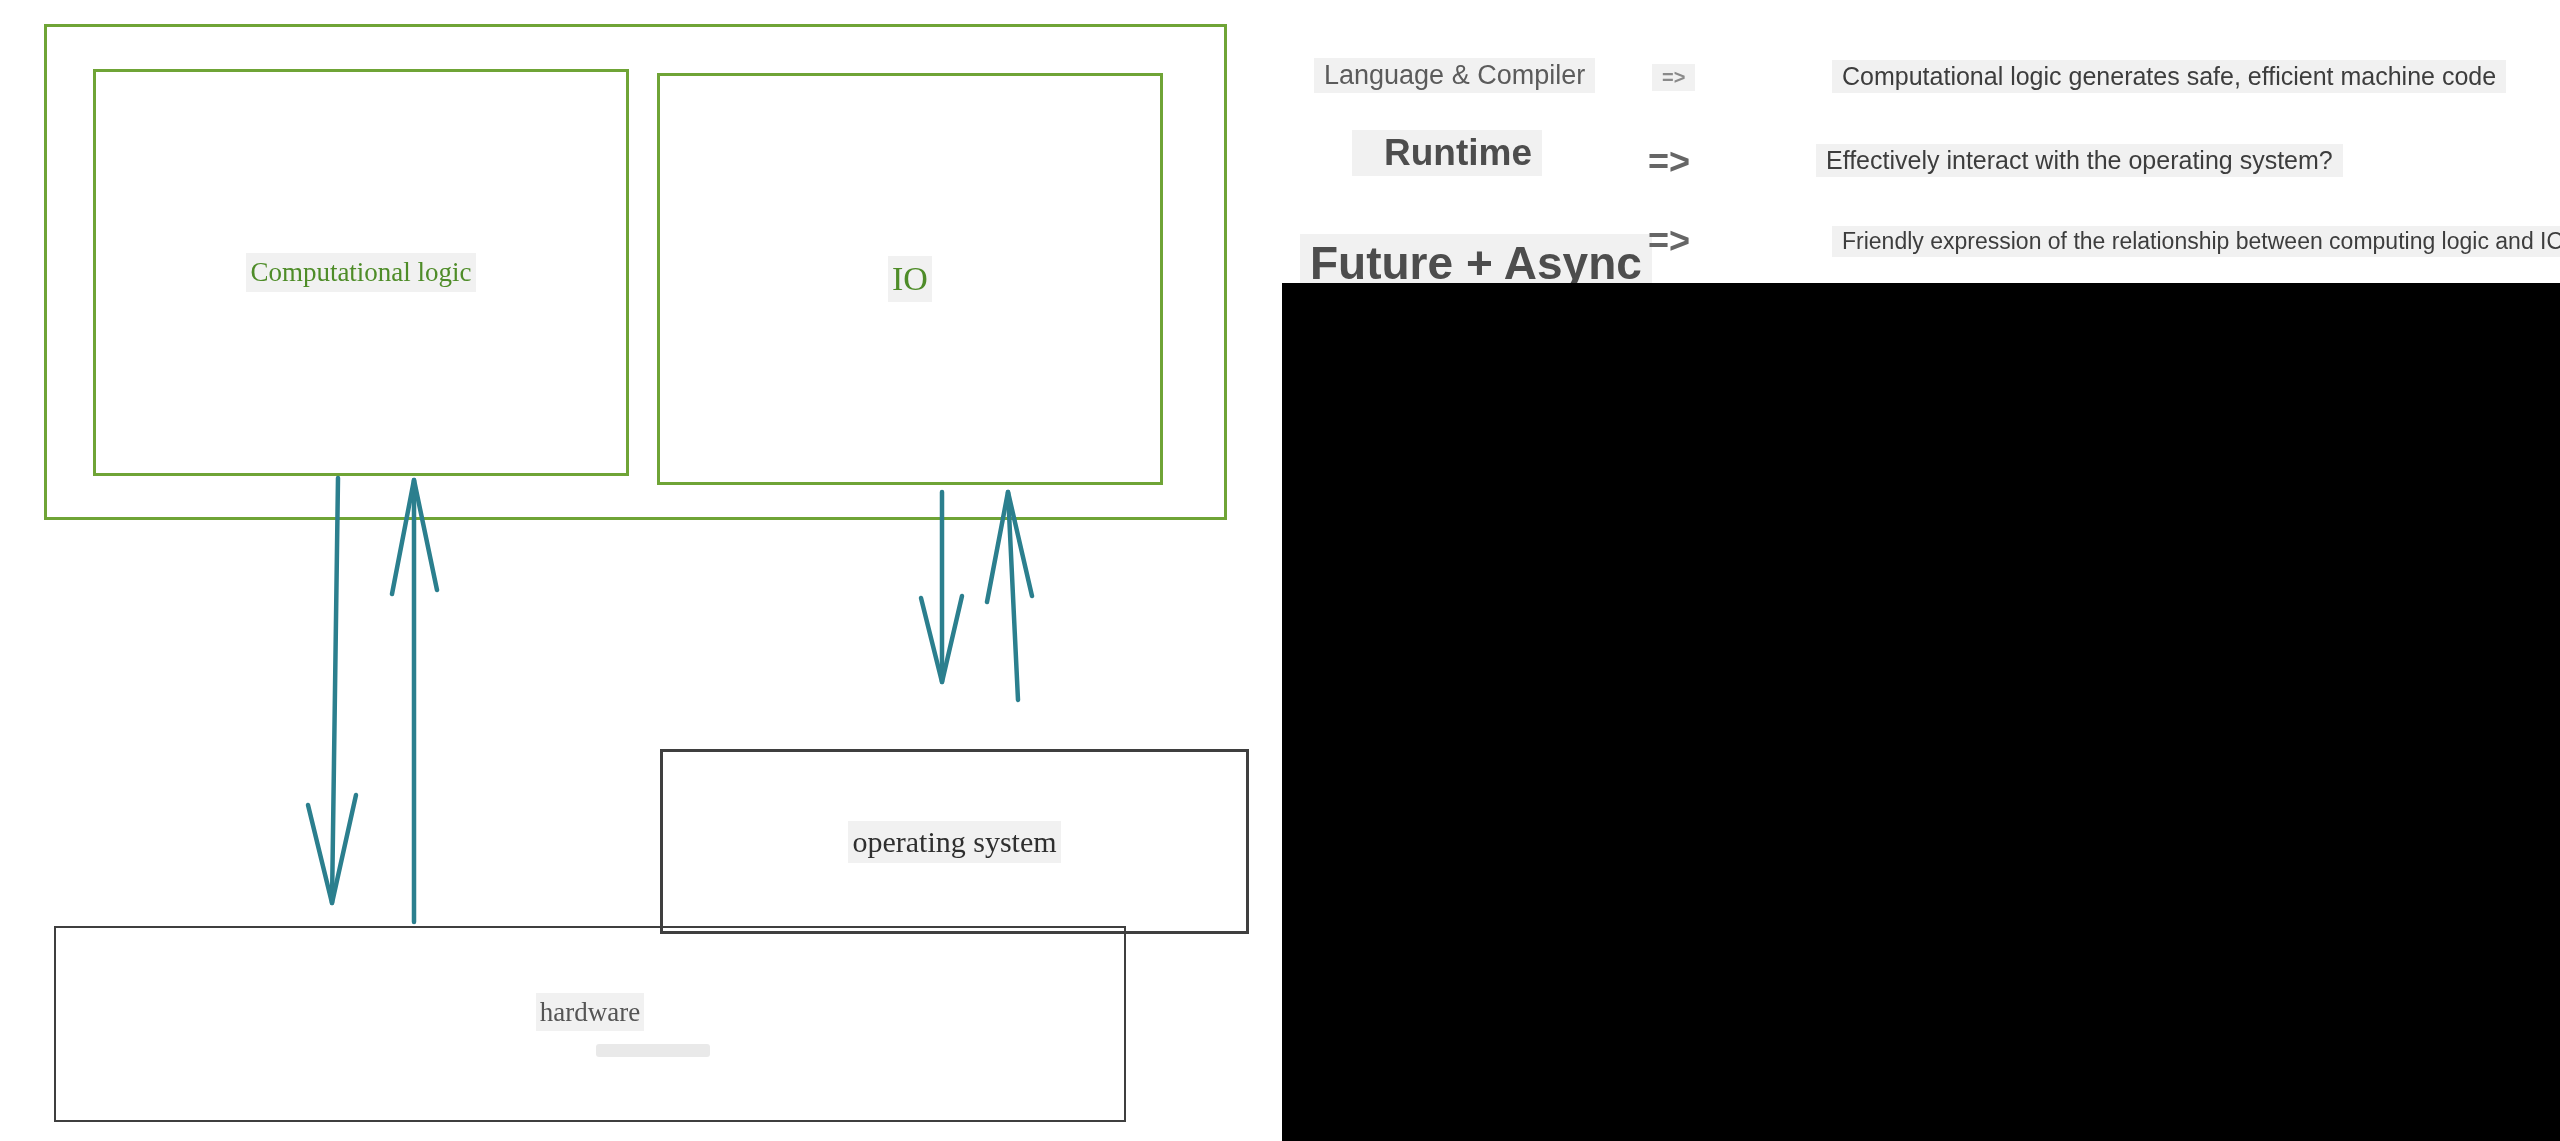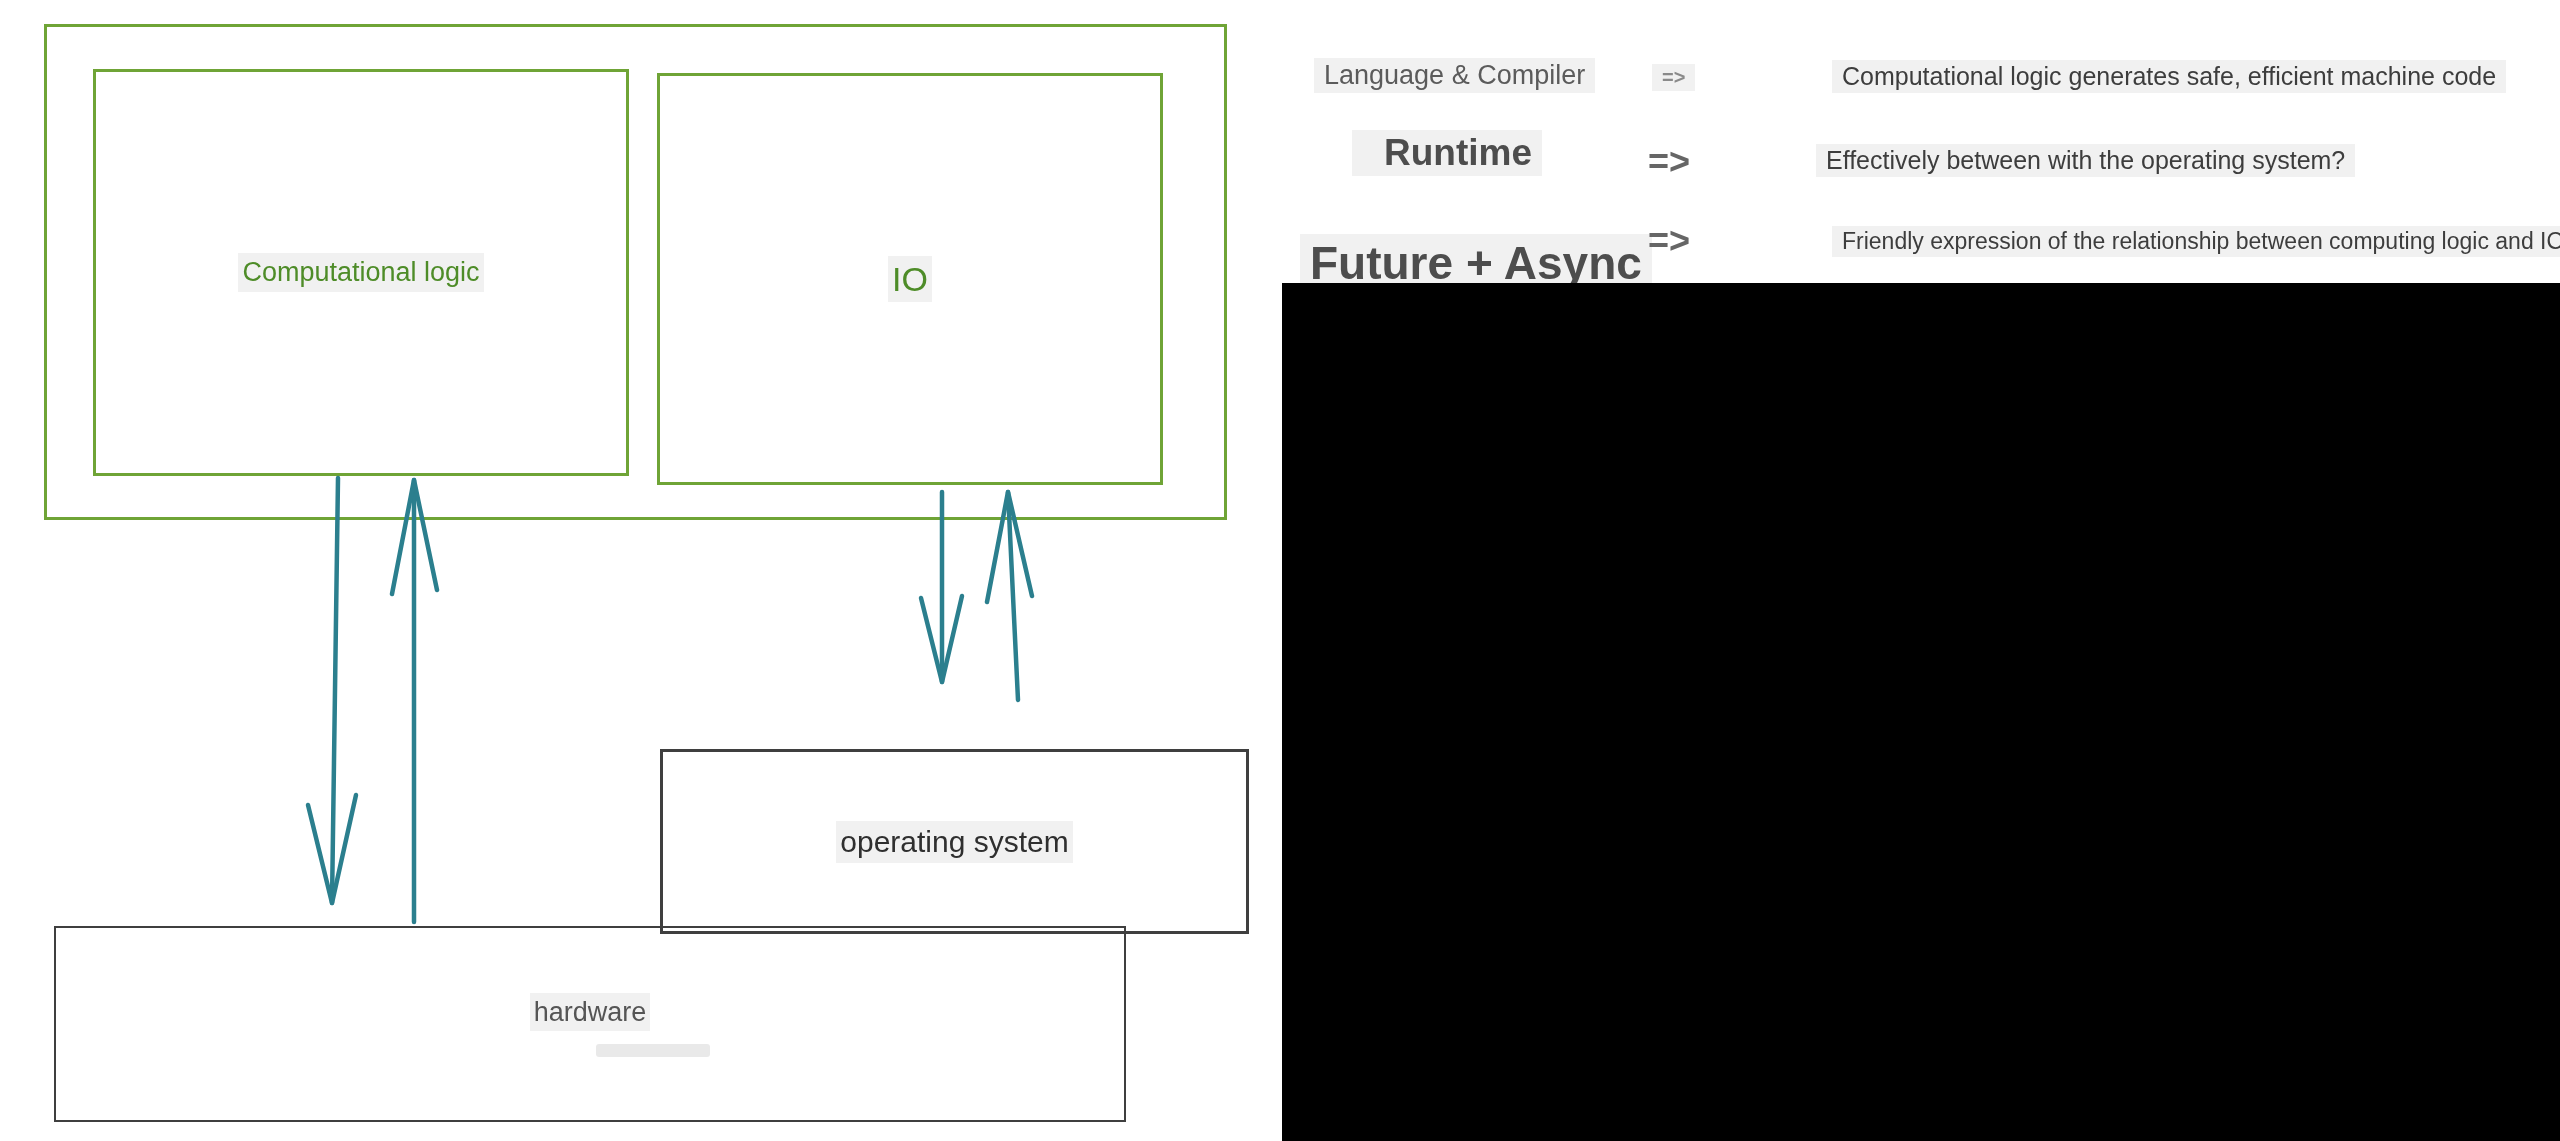--- a/index.html
+++ b/index.html
@@ -30,20 +30,21 @@
     justify-content:center;
   }
   .green-border{border:3px solid var(--green);}
   .dark-border{border:3px solid var(--dark-border);margin-top:44px;}
   .thin-dark-border{border:2px solid var(--dark-border);}
   .label{
     background:var(--hl);
     padding:3px 4px;
     white-space:nowrap;
     line-height:1.2;
+    font-family:Liberation Serif, serif;
   }
   .label.green{color:var(--green-text);}
   .label.dark{color:var(--dark-text);}
   .label.gray{color:var(--gray-text);}
   .comp-label{font-size:27px;}
   .io-label{font-size:34px;}
   .os-label{font-size:30px;}
   .hw-label{font-size:27px;color:#5a5a5a;}
   .arrows{position:absolute;left:0;top:0;width:2560px;height:1141px;pointer-events:none;}
   .arrows line,.arrows polyline{
@@ -124,21 +125,21 @@
       <polyline points="987,602 1008,492 1032,596"></polyline>
     </g>
   </svg>
 
   <span class="note term1" style="left:1314px;top:58px;">Language &amp; Compiler</span>
   <span class="note arrow-sym-1" style="left:1652px;top:64px;">=&gt;</span>
   <span class="note desc1" style="left:1832px;top:60px;">Computational logic generates safe, efficient machine code</span>
 
   <span class="note term2" style="left:1352px;top:130px;">Runtime</span>
   <span class="note arrow-sym-big" style="left:1648px;top:141px;">=&gt;</span>
-  <span class="note desc2" style="left:1816px;top:144px;">Effectively between with the operating system?</span>
+  <span class="note desc2" style="left:1816px;top:144px;">Effectively interact with the operating system?</span>
 
   <span class="note term3" style="left:1300px;top:208px;">Future + Async</span>
   <span class="note arrow-sym-big" style="left:1648px;top:220px;">=&gt;</span>
   <span class="note desc3" style="left:1832px;top:226px;">Friendly expression of the relationship between computing logic and IO?</span>
 
   <div class="black-panel"></div>
 
 </div>
 
 </body></html>

